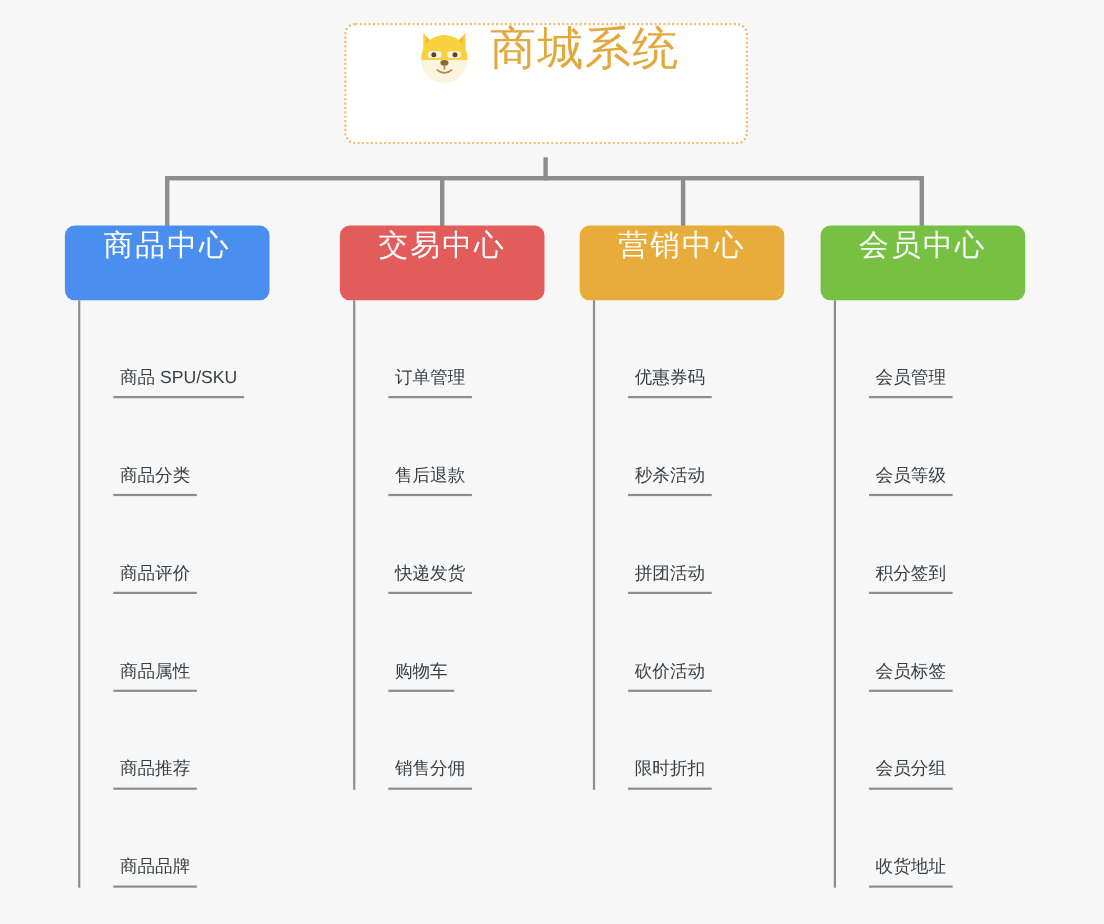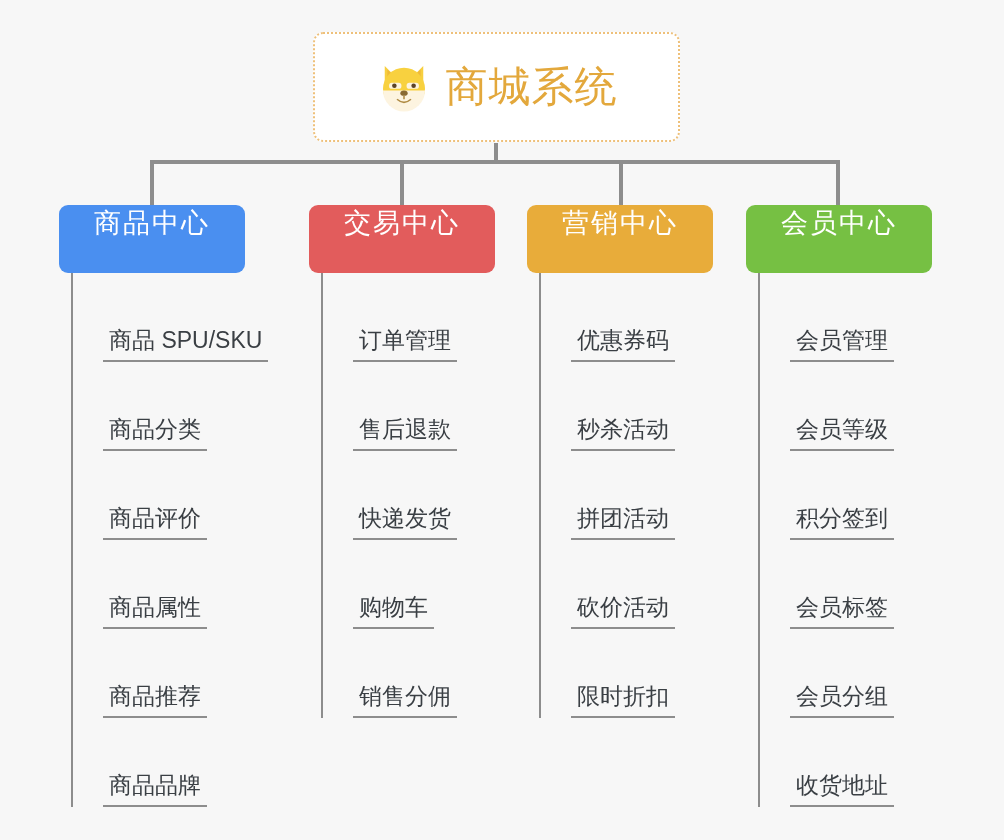--- a/index.html
+++ b/index.html
@@ -18,29 +18,28 @@
   #stage {
     position: relative;
     width: 1004px;
     height: 840px;
   }
 
   
   .root-card {
     position: absolute;
     left: 313px;
-    top: 32px;
+    top: 21px;
     width: 367px;
     height: 110px;
     box-sizing: border-box;
     background: #ffffff;
     border: 2px dotted #eec07a;
     border-radius: 10px;
     display: flex;
-    align-items: center;
     justify-content: center;
     gap: 14px;
   }
   .root-title {
     font-size: 42px;
     line-height: 1;
     color: #e3a83c;
     letter-spacing: 1px;
     white-space: nowrap;
   }
@@ -108,21 +107,21 @@
     position: relative;
     height: 89px;
     display: flex;
     align-items: flex-end;
   }
   .leaf-inner {
     display: inline-block;
     margin-left: 30px;
     padding: 0 6px 7px 6px;
     border-bottom: 2px solid #8d8d8d;
-    font-size: 23px;
+    font-size: 16px;
     line-height: 1.1;
     color: #3a3f44;
     white-space: nowrap;
   }
 </style>
 </head>
 <body>
 
 <div id="stage">
 

